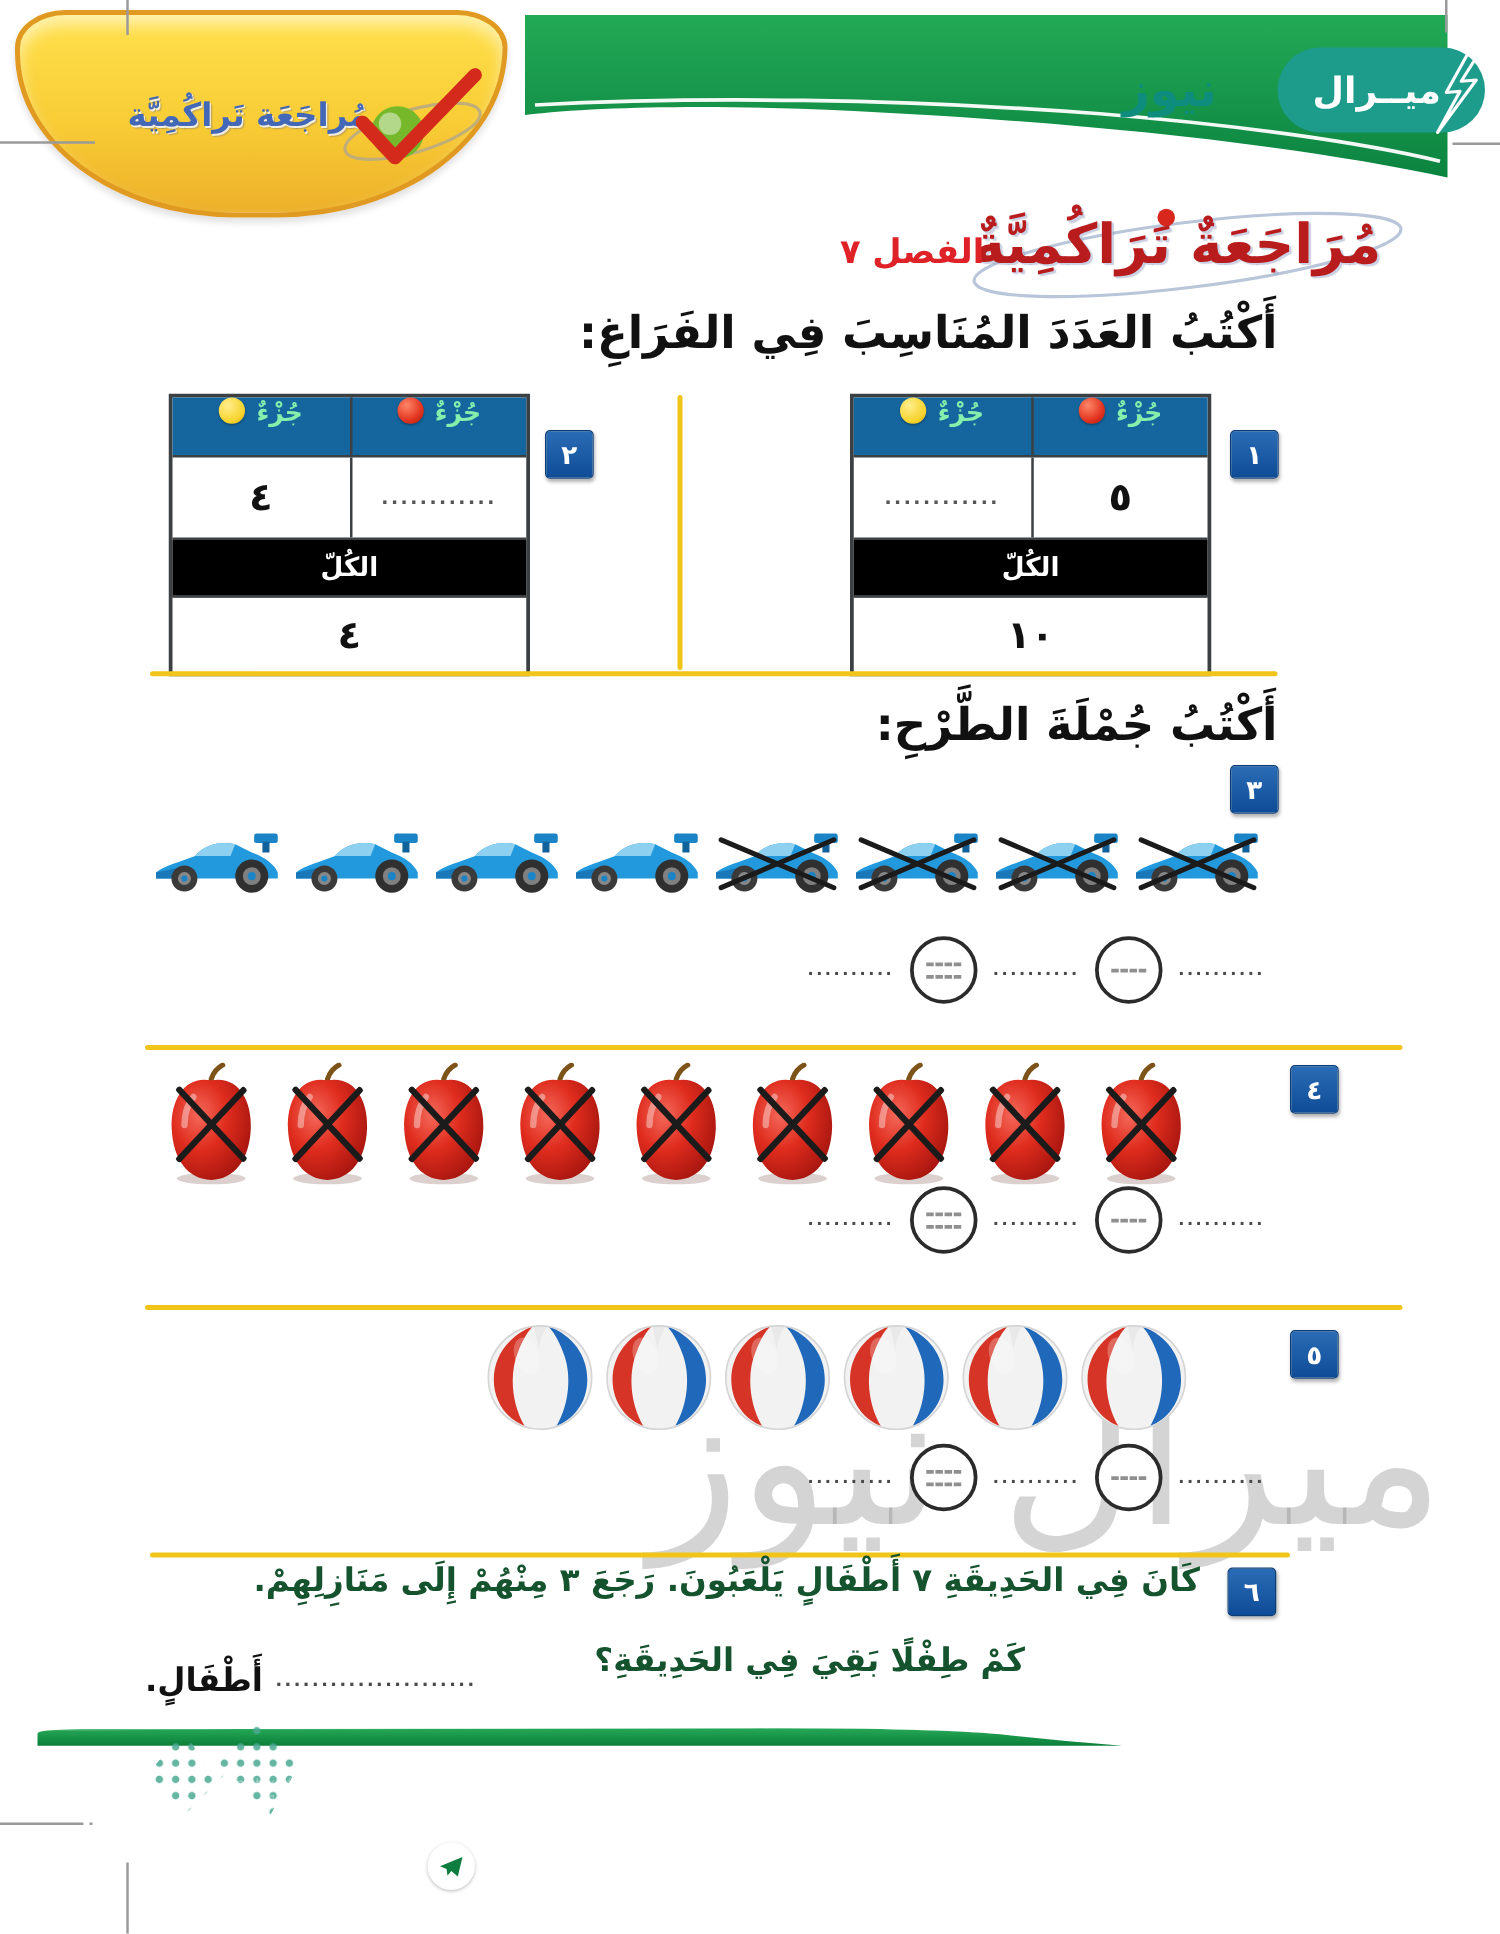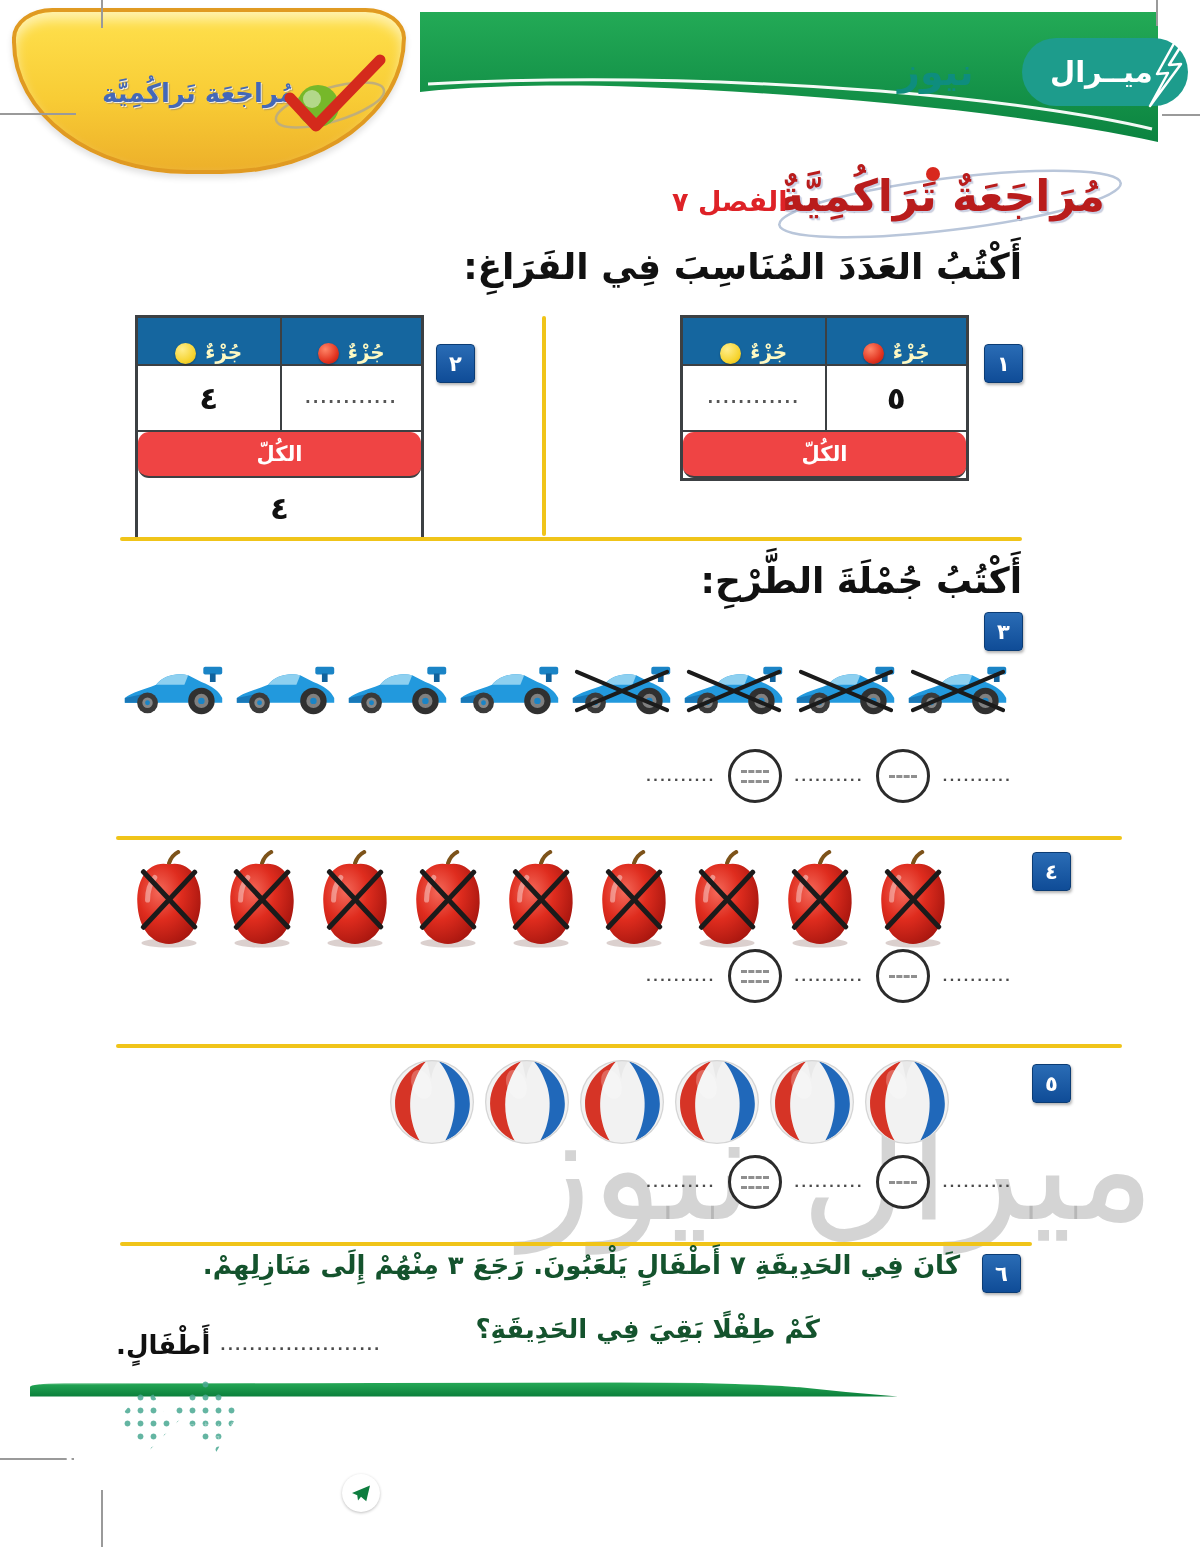--- a/index.html
+++ b/index.html
@@ -33,29 +33,29 @@
   
   .main-title{position:absolute;right:95px;top:170px;font-size:44px;font-weight:bold;color:#b91c1c;
         text-shadow:1px 1px 0 #c9d2e8,2px 2px 1px rgba(80,90,140,.3);}
   .chapter{position:absolute;left:672px;top:186px;font-size:27px;font-weight:bold;color:#de2227;}
   .instr{position:absolute;font-size:36px;font-weight:bold;color:#111;}
 
   
   .ppw{position:absolute;width:283px;direction:rtl;border:3px solid #3c4043;background:#fff;}
   .ppw-header,.ppw-values{display:grid;grid-template-columns:1fr 1fr;direction:rtl;}
   .ppw-header{background:#15669f;height:46px;}
-  .ppw-header .cell{display:flex;direction:ltr;align-items:flex-end;justify-content:center;gap:9px;
-        color:#fef9c3;font-size:20px;font-weight:bold;}
+  .ppw-header .cell{display:flex;direction:ltr;align-items:flex-start;justify-content:center;gap:9px;
+        color:#86efac;font-size:20px;font-weight:bold;}
   .ppw-header .cell:first-child{border-left:2px solid #3c4043;}
   .ppw-values{height:64px;border-top:2px solid #3c4043;border-bottom:2px solid #3c4043;}
   .ppw-values .cell{display:flex;align-items:center;justify-content:center;font-size:31px;font-weight:bold;color:#111;}
   .ppw-values .cell:first-child{border-left:2px solid #3c4043;}
   .ppw-values .cell.blank{font-size:15px;letter-spacing:2px;color:#555;font-weight:bold;}
-  .ppw-whole-label{background:#ef4444;height:44px;display:flex;align-items:center;justify-content:center;
-        color:#fff;font-size:21px;font-weight:bold;border-bottom:2px solid #3c4043;border-radius:11px;}
+  .ppw-whole-label{background:#000000;height:44px;display:flex;align-items:center;justify-content:center;
+        color:#fff;font-size:21px;font-weight:bold;border-bottom:2px solid #3c4043;}
   .ppw-whole-value{height:60px;display:flex;align-items:center;justify-content:center;
         font-size:31px;font-weight:bold;color:#111;}
   .circ{width:21px;height:21px;border-radius:50%;box-shadow:0 1px 2px rgba(0,0,0,.35);}
   .circ.red{background:radial-gradient(circle at 35% 30%,#ff8668,#e23420 60%,#ad1608);}
   .circ.yellow{background:radial-gradient(circle at 35% 30%,#ffee8c,#f6d32c 65%,#d9a90e);}
 
   .vline-gold{position:absolute;left:542px;top:316px;width:4px;height:220px;background:#f0c419;border-radius:2px;}
   .divider{position:absolute;height:4px;background:#f0c419;border-radius:2px;}
 
   
@@ -157,20 +157,21 @@
     <div class="cell">
       <span class="circ yellow"></span>
       <span dir="rtl">جُزْءٌ</span>
     </div>
   </div>
   <div class="ppw-values">
     <div class="cell">٥</div>
     <div class="cell blank">............</div>
   </div>
   <div class="ppw-whole-label" dir="rtl">الكُلّ</div>
+  <div class="ppw-whole-value">١٠</div>
 </div>
 <div class="num-badge" style="left:984px;top:344px">١</div>
 
 <div class="ppw" style="left:135px;top:315px">
   <div class="ppw-header">
     <div class="cell">
       <span class="circ red"></span>
       <span dir="rtl">جُزْءٌ</span>
     </div>
     <div class="cell">

